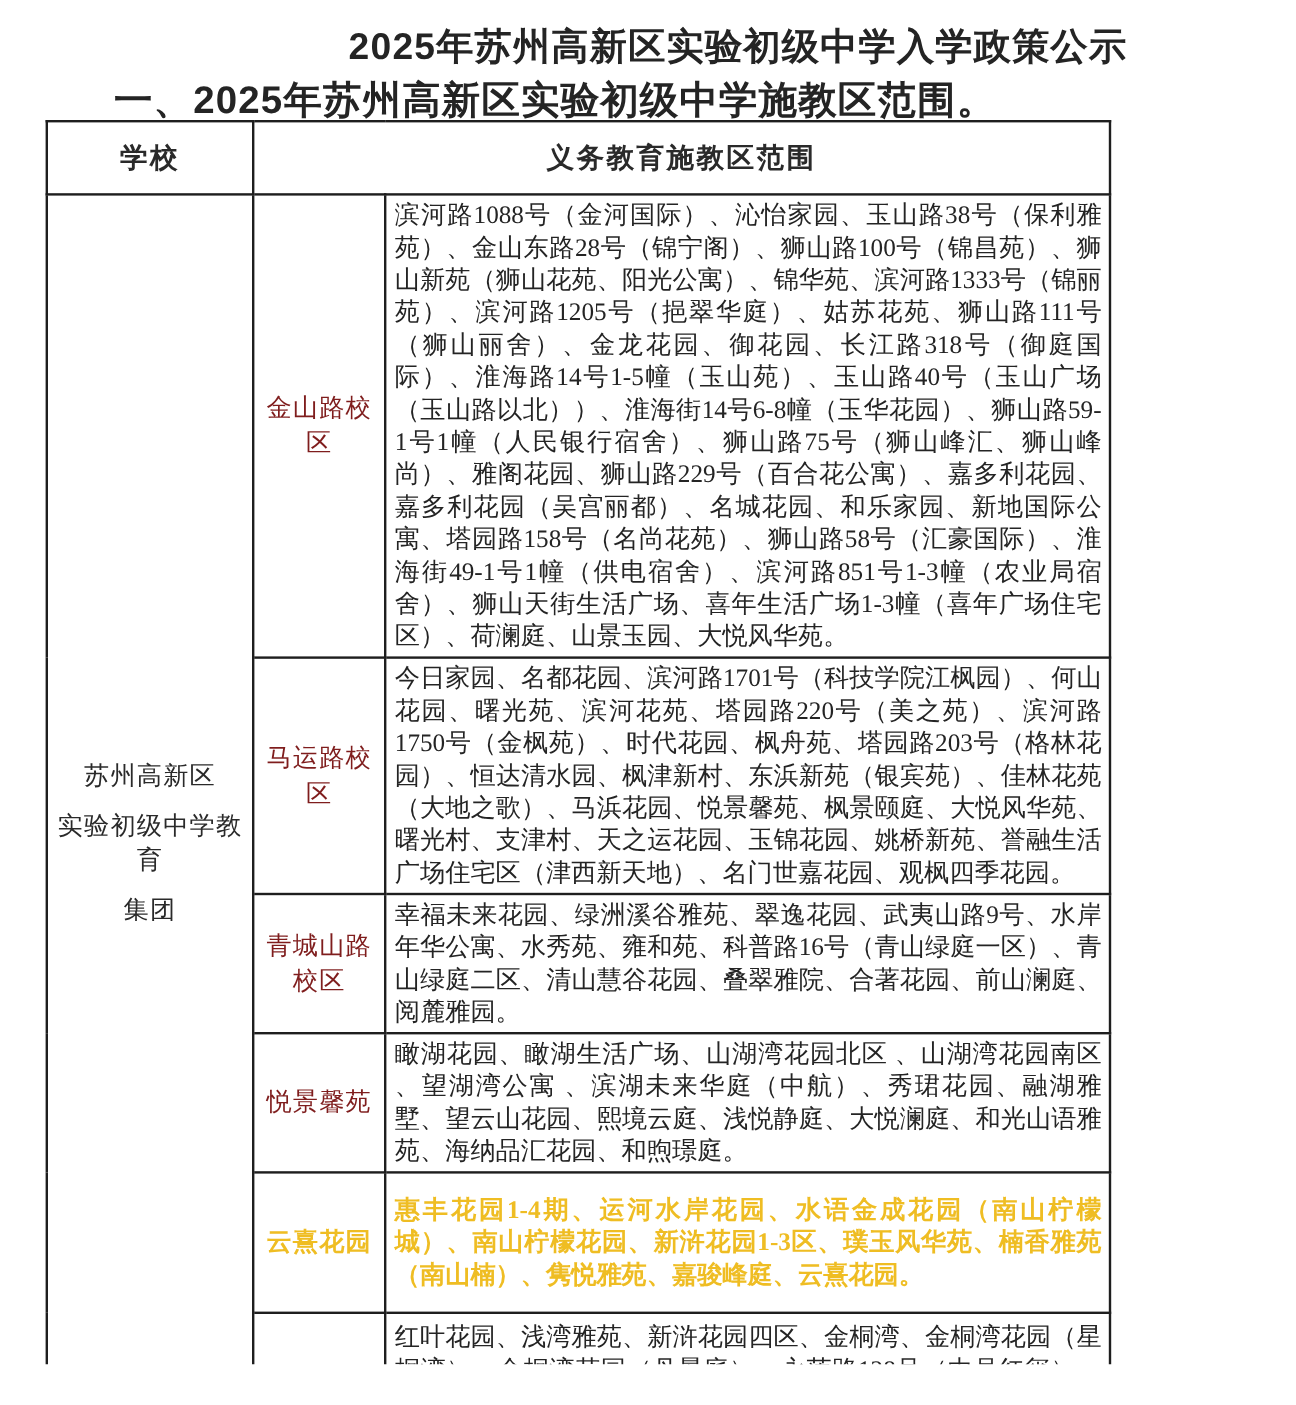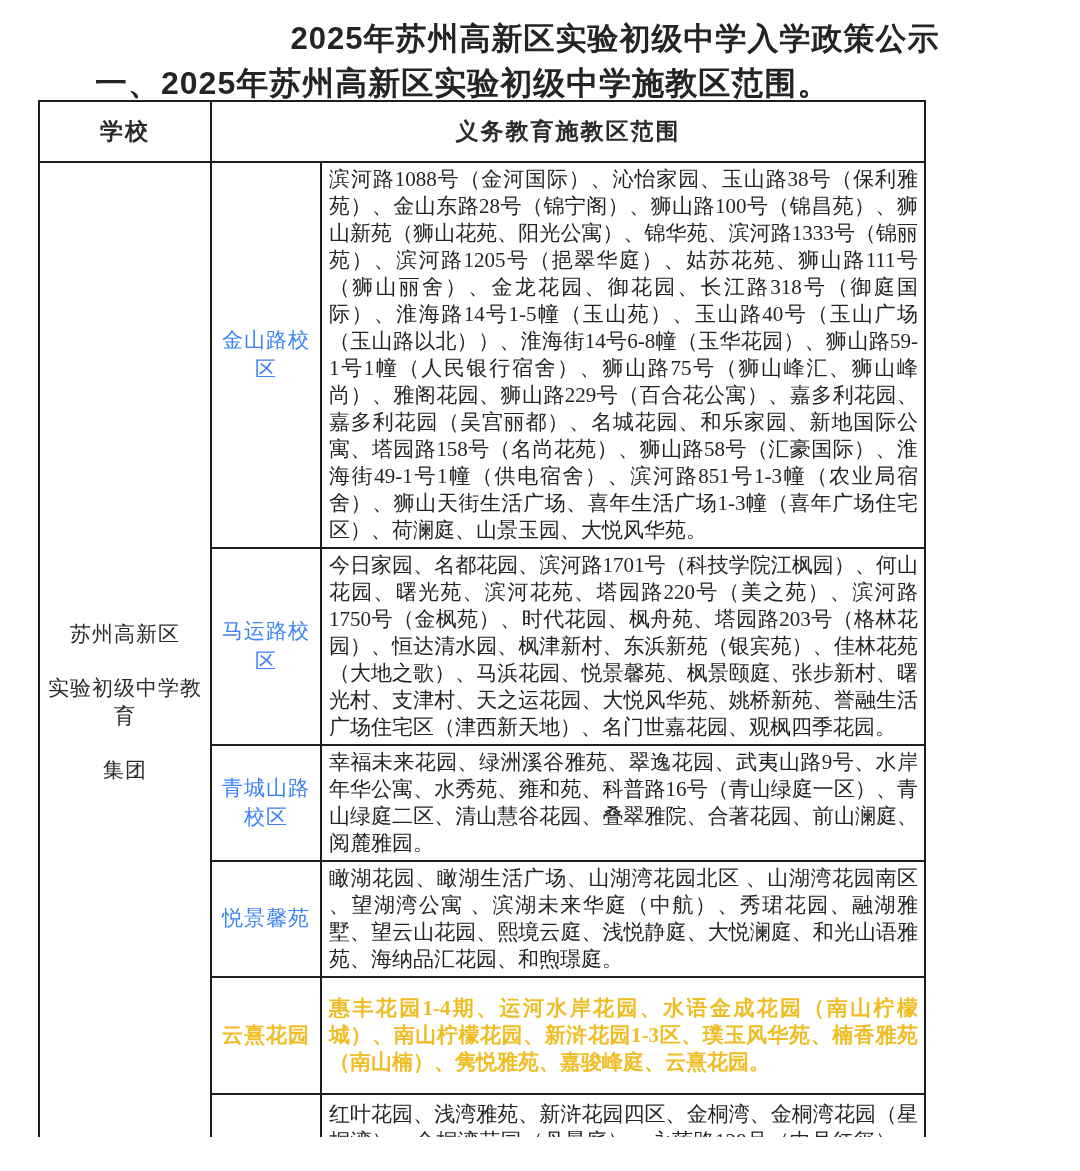--- a/index.html
+++ b/index.html
@@ -57,25 +57,25 @@
     font-size:23px;
     color:#2a2a2a;
     letter-spacing:2px;
   }
   td.group-cell{
     text-align:center;
     font-size:21px;
     color:#2a2a2a;
     letter-spacing:1px;
   }
-  td.group-cell .gline{display:block;margin:26px 0;}
+  td.group-cell .gline{display:block;margin:14px 0;}
   td.campus-cell{
     text-align:center;
     font-size:21px;
-    color:#3b82f6;
+    color:#7f1d1d;
     line-height:1.4;
     padding:2px;
     letter-spacing:1px;
   }
   td.range-cell{
     font-size:21px;
     line-height:27px;
     color:#242424;
     padding:3px 6px 3px 7px;
     text-align:justify;
@@ -123,21 +123,21 @@
         <span class="gline">苏州高新区</span>
         <span class="gline">实验初级中学教育</span>
         <span class="gline">集团</span>
       </td>
       <td class="campus-cell">金山路校区</td>
       <td class="range-cell">滨河路1088号（金河国际）、沁怡家园、玉山路38号（保利雅苑）、金山东路28号（锦宁阁）、狮山路100号（锦昌苑）、狮山新苑（狮山花苑、阳光公寓）、锦华苑、滨河路1333号（锦丽苑）、滨河路1205号（挹翠华庭）、姑苏花苑、狮山路111号（狮山丽舍）、金龙花园、御花园、长江路318号（御庭国际）、淮海路14号1-5幢（玉山苑）、玉山路40号（玉山广场（玉山路以北））、淮海街14号6-8幢（玉华花园）、狮山路59-1号1幢（人民银行宿舍）、狮山路75号（狮山峰汇、狮山峰尚）、雅阁花园、狮山路229号（百合花公寓）、嘉多利花园、嘉多利花园（吴宫丽都）、名城花园、和乐家园、新地国际公寓、塔园路158号（名尚花苑）、狮山路58号（汇豪国际）、淮海街49-1号1幢（供电宿舍）、滨河路851号1-3幢（农业局宿舍）、狮山天街生活广场、喜年生活广场1-3幢（喜年广场住宅区）、荷澜庭、山景玉园、大悦风华苑。</td>
     </tr>
 
     <tr style="height:173px;">
       <td class="campus-cell">马运路校区</td>
-      <td class="range-cell">今日家园、名都花园、滨河路1701号（科技学院江枫园）、何山花园、曙光苑、滨河花苑、塔园路220号（美之苑）、滨河路1750号（金枫苑）、时代花园、枫舟苑、塔园路203号（格林花园）、恒达清水园、枫津新村、东浜新苑（银宾苑）、佳林花苑（大地之歌）、马浜花园、悦景馨苑、枫景颐庭、张步新村、曙光村、支津村、天之运花园、大悦风华苑、姚桥新苑、誉融生活广场住宅区（津西新天地）、名门世嘉花园、观枫四季花园。</td>
+      <td class="range-cell">今日家园、名都花园、滨河路1701号（科技学院江枫园）、何山花园、曙光苑、滨河花苑、塔园路220号（美之苑）、滨河路1750号（金枫苑）、时代花园、枫舟苑、塔园路203号（格林花园）、恒达清水园、枫津新村、东浜新苑（银宾苑）、佳林花苑（大地之歌）、马浜花园、悦景馨苑、枫景颐庭、大悦风华苑、曙光村、支津村、天之运花园、玉锦花园、姚桥新苑、誉融生活广场住宅区（津西新天地）、名门世嘉花园、观枫四季花园。</td>
     </tr>
 
     <tr style="height:115px;">
       <td class="campus-cell">青城山路校区</td>
       <td class="range-cell">幸福未来花园、绿洲溪谷雅苑、翠逸花园、武夷山路9号、水岸年华公寓、水秀苑、雍和苑、科普路16号（青山绿庭一区）、青山绿庭二区、清山慧谷花园、叠翠雅院、合著花园、前山澜庭、阅麓雅园。</td>
     </tr>
 
     <tr style="height:115px;">
       <td class="campus-cell">悦景馨苑</td>
       <td class="range-cell">瞰湖花园、瞰湖生活广场、山湖湾花园北区 、山湖湾花园南区 、望湖湾公寓 、滨湖未来华庭（中航）、秀珺花园、融湖雅墅、望云山花园、熙境云庭、浅悦静庭、大悦澜庭、和光山语雅苑、海纳品汇花园、和煦璟庭。</td>

